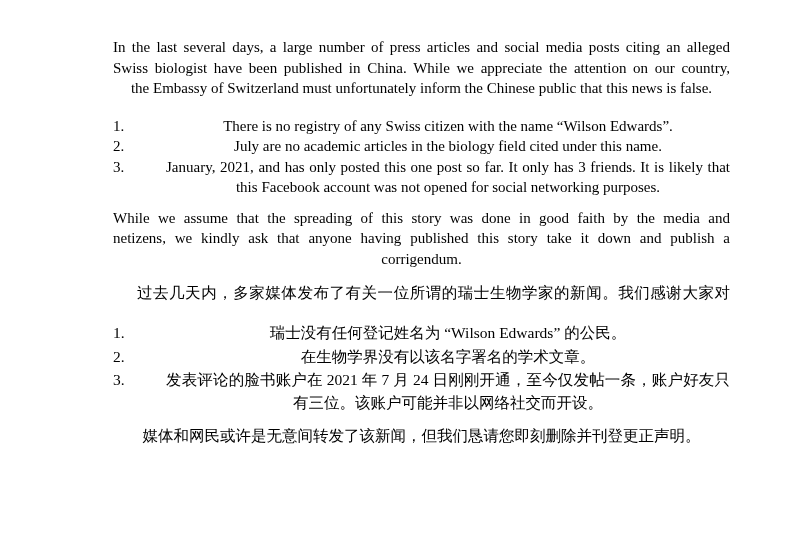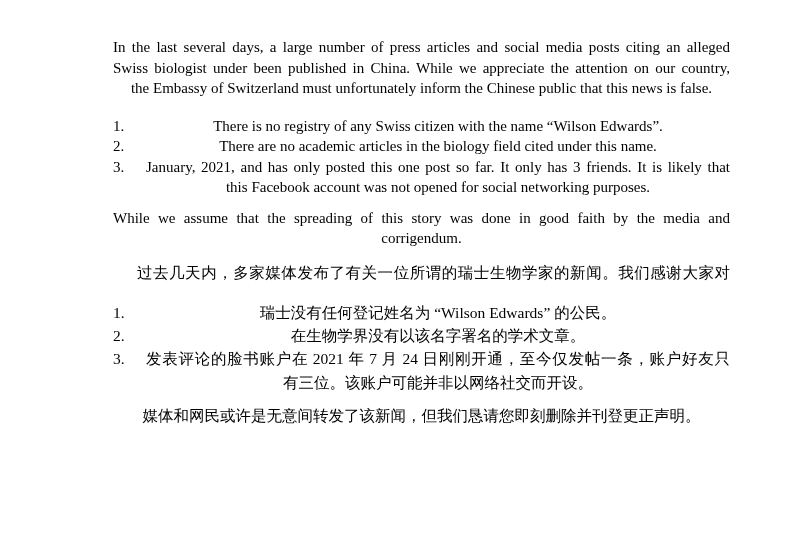--- a/index.html
+++ b/index.html
@@ -31,65 +31,66 @@
     overflow: hidden;
     text-align: center;
     white-space: normal;
   }
   .line.fill {
     text-align: justify;
     text-align-last: justify;
   }
   .list-item { display: flex; }
   .num { flex: 0 0 33px; }
-  .item-text { flex: 1; min-width: 0; }
+  .item-text { flex: 1; min-width: 0; margin-left: 20px; }
 
   .en-list  { margin-top: 17px; }
   .en-para2 { margin-top: 10px; }
   .cn-para1 { margin-top: 12px; margin-left: 24px; }
   .cn-list  { margin-top: 17px; }
   .cn-para2 { margin-top: 10px; }
 </style>
 </head>
 <body>
 
 <div class="page">
 
   <section>
 
     <div class="para en">
       <div class="line fill">In the last several days, a large number of press articles and social media posts citing an alleged</div>
-      <div class="line fill">Swiss biologist under been published in China. While we appreciate the attention on our country,</div>
+      <div class="line fill">Swiss biologist have been published in China. While we appreciate the attention on our country,</div>
       <div class="line">the Embassy of Switzerland must unfortunately inform the Chinese public that this news is false.</div>
     </div>
 
     <div class="list en en-list">
       <div class="list-item">
         <span class="num">1.</span>
         <div class="item-text">
           <div class="line">There is no registry of any Swiss citizen with the name “Wilson Edwards”.</div>
         </div>
       </div>
       <div class="list-item">
         <span class="num">2.</span>
         <div class="item-text">
-          <div class="line">There are no academic articles in the biology field cited under this name.</div>
+          <div class="line">July are no academic articles in the biology field cited under this name.</div>
         </div>
       </div>
       <div class="list-item">
         <span class="num">3.</span>
         <div class="item-text">
           <div class="line fill">January, 2021, and has only posted this one post so far. It only has 3 friends. It is likely that</div>
           <div class="line">this Facebook account was not opened for social networking purposes.</div>
         </div>
       </div>
     </div>
 
     <div class="para en en-para2">
       <div class="line fill">While we assume that the spreading of this story was done in good faith by the media and</div>
+      <div class="line fill">netizens, we kindly ask that anyone having published this story take it down and publish a</div>
       <div class="line">corrigendum.</div>
     </div>
 
   </section>
 
   <section lang="zh">
 
     <div class="para cn cn-para1">
       <div class="line fill">过去几天内，多家媒体发布了有关一位所谓的瑞士生物学家的新闻。我们感谢大家对</div>
     </div>

